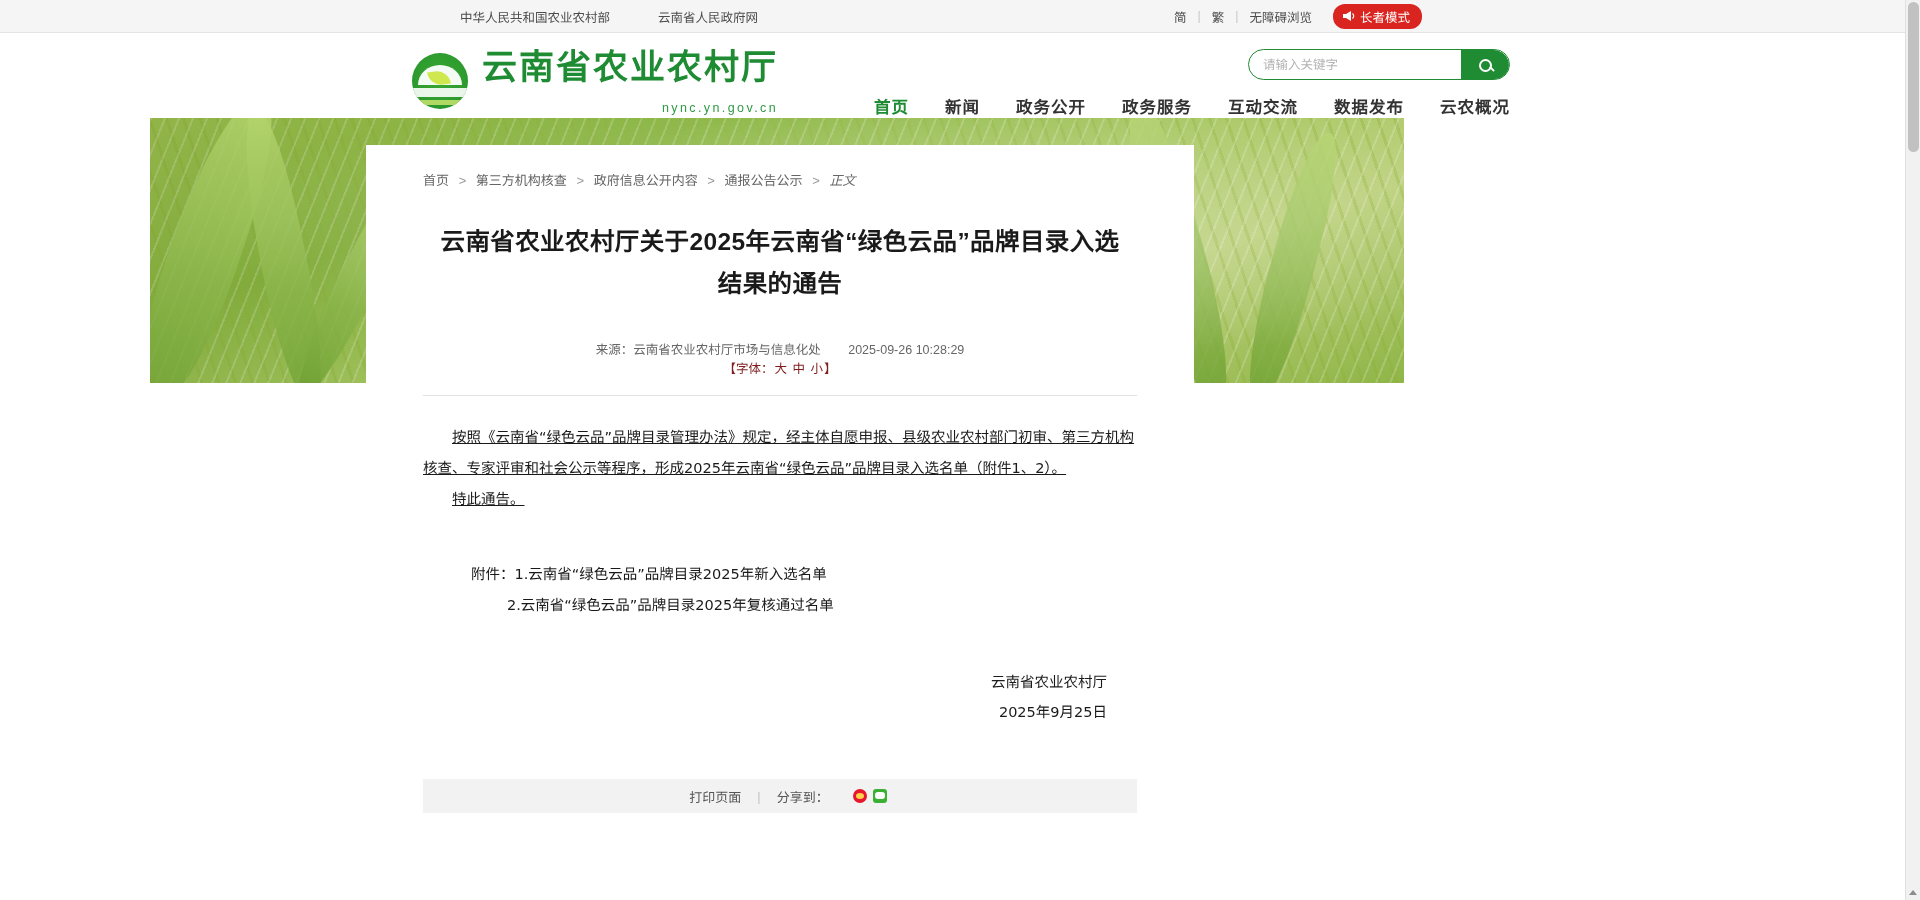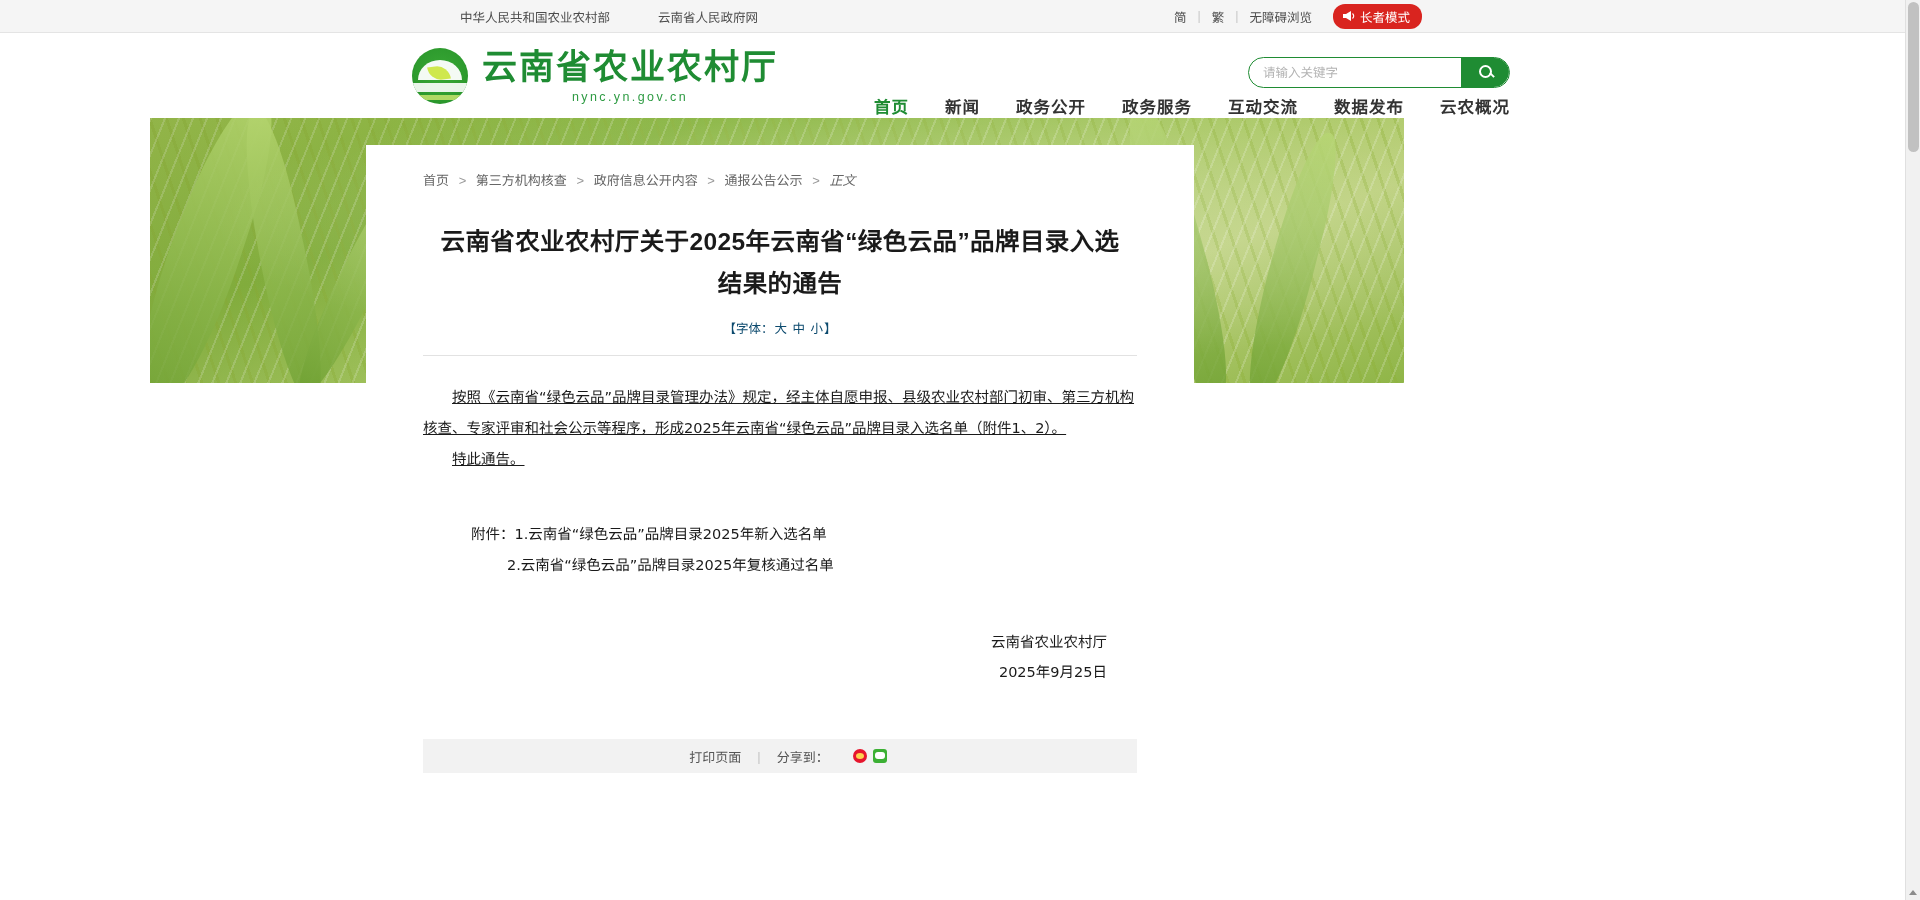--- a/index.html
+++ b/index.html
@@ -129,36 +129,36 @@
     font-weight: 700;
     color: #1f8c33;
     letter-spacing: 2px;
     line-height: 40px;
     font-family: "DejaVu Sans", "Liberation Sans", sans-serif;
   }
   .site-domain {
     font-size: 12.5px;
     color: #2e9b43;
     letter-spacing: 2.4px;
-    margin-top: 3px;
-    text-align: center;
+    margin-top: 14px;
+    text-align: right;
   }
 
   
   .search-box {
     position: absolute;
     right: 0;
-    top: 24px;
+    top: 16px;
     width: 262px;
     height: 31px;
     border: 1px solid #1f8c33;
     border-radius: 16px;
     background: #fff;
     display: flex;
-    align-items: flex-end;
+    align-items: flex-start;
     overflow: hidden;
   }
   .search-box input {
     border: 0;
     outline: 0;
     flex: 1;
     height: 29px;
     padding: 0 14px;
     font-size: 12.5px;
     color: #333;
@@ -280,24 +280,23 @@
     font-family: Liberation Sans, sans-serif;
   }
   .meta {
     margin-top: 34px;
     text-align: center;
     font-size: 12.5px;
     color: #666;
   }
   .meta .src { margin-right: 24px; }
   .fontsize-line {
-    margin-top: 13px;
     text-align: center;
     font-size: 12.5px;
-    color: #0c4a6e;
+    color: #7f1d1d;
   }
   .fontsize-line span.fs { cursor: pointer; margin: 0 1px; }
   .divider {
     margin: 18px 15px 0;
     height: 1px;
     background: #e2e2e2;
   }
 
   .article-body {
     margin: 26px 15px 0;
@@ -448,20 +447,24 @@
       <span class="sep">&gt;</span>
       <a href="#">政府信息公开内容</a>
       <span class="sep">&gt;</span>
       <a href="#">通报公告公示</a>
       <span class="sep">&gt;</span>
       <span class="cur">正文</span>
     </div>
 
     <h1 class="article-title">云南省农业农村厅关于2025年云南省“绿色云品”品牌目录入选结果的通告</h1>
 
+    <div class="meta">
+      <span class="src"><span>来源：</span><span>云南省农业农村厅市场与信息化处</span></span>
+      <span>2025-09-26 10:28:29</span>
+    </div>
 
     <div class="fontsize-line">
       <span>【字体：</span><span class="fs">大</span> <span class="fs">中</span> <span class="fs">小</span><span>】</span>
     </div>
 
     <div class="divider"></div>
 
     <div class="article-body">
       <p>按照《云南省“绿色云品”品牌目录管理办法》规定，经主体自愿申报、县级农业农村部门初审、第三方机构核查、专家评审和社会公示等程序，形成2025年云南省“绿色云品”品牌目录入选名单（附件1、2）。</p>
       <p>特此通告。</p>

